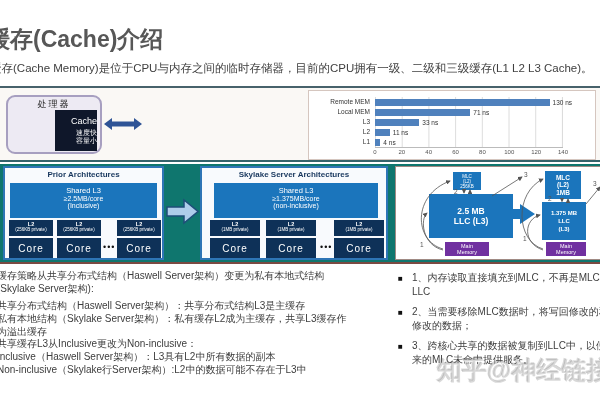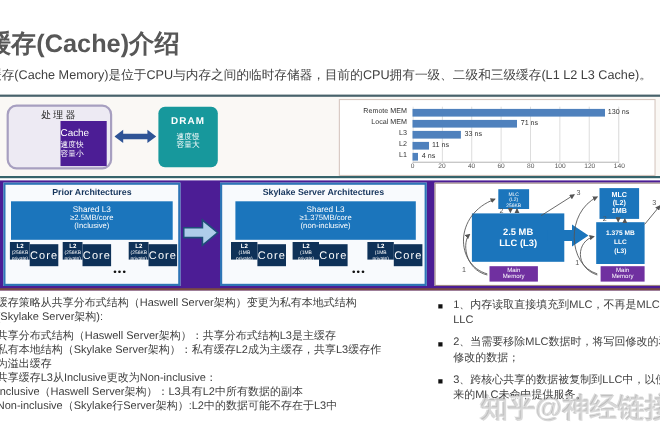--- a/index.html
+++ b/index.html
@@ -15,47 +15,47 @@
   
   .title{left:-13px;top:24px;font-size:23px;font-weight:bold;color:#575757;white-space:nowrap;}
   .subtitle{left:-10px;top:61px;font-size:11.5px;color:#404040;white-space:nowrap;width:640px;}
 
   
   #row1{left:0;top:86px;width:600px;height:76px;background:#faf8f5;
         border-top:2px solid #47626b;border-bottom:2px solid #35636b;box-sizing:border-box;}
   .procbox{left:6px;top:7px;width:96px;height:59px;background:#edeaf3;border:2px solid #a79fc0;border-radius:9px;box-sizing:border-box;}
   .proclabel{left:0;top:1px;width:100%;text-align:center;font-size:9px;color:#222;letter-spacing:2px;}
   .corebox{left:6px;top:15px;width:37px;height:37px;background:#356397;color:#fff;font-size:9px;letter-spacing:1px;}
-  .cachebox{left:47px;top:13px;width:42px;height:41px;background:#4c1d95;color:#fff;text-align:left;font-size:9px;}
+  .cachebox{left:47px;top:13px;width:42px;height:41px;background:#0f172a;color:#fff;text-align:right;font-size:9px;}
   .cachenote{font-size:7px;margin-top:3px;line-height:8px;}
   .drambox{left:144px;top:9px;width:54px;height:55px;background:#17989c;border-radius:6px;color:#fff;text-align:center;}
   .dramtitle{font-size:9px;font-weight:bold;letter-spacing:1px;margin-top:8px;}
   .dramnote{font-size:7px;margin-top:6px;line-height:8px;}
 
   .chart{left:308px;top:2px;width:288px;height:70px;background:#fff;border:1px solid #d5c6bf;box-sizing:border-box;}
   .chart-grid{left:66px;top:6px;right:32px;height:50px;
     background-image:linear-gradient(to right,#dcdcdc 1px,transparent 1px);
     background-size:calc(100%/7) 100%;border-right:1px solid #dcdcdc;}
   .chart-rows{left:66px;top:6px;right:32px;height:50px;}
   .crow{position:relative;height:10px;}
   .clabel{position:absolute;left:-62px;width:57px;top:1px;text-align:right;font-size:6.5px;color:#333;}
   .cbar{position:absolute;left:0;top:1.5px;height:7px;background:#4f81bd;}
   .cval{position:absolute;top:1.5px;font-size:6.5px;color:#333;white-space:nowrap;}
   .chart-xaxis{left:66px;top:56px;right:32px;height:9px;border-top:1px solid #bbb;}
   .ctick{position:absolute;top:1px;transform:translateX(-50%);font-size:6px;color:#555;}
 
   
-  #row2{left:0;top:164px;width:600px;height:100px;background:#4c1d95;border-bottom:2px solid #7a4a42;box-sizing:border-box;}
+  #row2{left:0;top:164px;width:600px;height:100px;background:#0f766e;border-bottom:2px solid #7a4a42;box-sizing:border-box;}
   .archpanel{top:2px;height:94px;border:2px solid #2e75b6;background:#f8fafd;box-sizing:border-box;}
   .archtitle{width:100%;text-align:center;font-size:8px;font-weight:bold;color:#17365d;margin-top:2px;}
   .sharedl3{background:#1b75bc;color:#fff;text-align:center;position:absolute;}
   .sl3a{font-size:7.5px;font-weight:normal;margin-top:3px;}
   .sl3b{font-size:7px;}
   .sl3c{font-size:7px;}
-  .ccol{position:absolute;display:flex;flex-direction:row;}
+  .ccol{position:absolute;display:flex;flex-direction:column;}
   .l2box{background:#0e3158;color:#fff;text-align:center;height:16px;}
   .l2t{font-size:5.5px;font-weight:bold;margin-top:1px;}
   .l2n{font-size:4.5px;}
   .coreb{background:#0e3158;color:#fff;text-align:center;height:20px;margin-top:2px;
          font-size:10px;letter-spacing:1px;display:flex;align-items:center;justify-content:center;}
   .dots{position:absolute;font-size:9px;color:#111;letter-spacing:1px;}
 
   .mlcpanel{left:395px;top:2px;width:210px;height:94px;background:#fff;border:1px solid #a08a84;box-sizing:border-box;}
   .bluebox{position:absolute;background:#1b75bc;color:#fff;text-align:center;display:flex;align-items:center;justify-content:center;}
   .membox{position:absolute;background:#7030a0;color:#fff;text-align:center;font-size:5.5px;line-height:6px;display:flex;align-items:center;justify-content:center;}
@@ -82,25 +82,20 @@
       <div class="abs proclabel">处理器</div>
       <div class="abs cachebox">
         <div style="margin-top:6px;">Cache</div>
         <div class="cachenote pre">速度快
 容量小</div>
       </div>
     </div>
     <svg class="abs" style="left:104px;top:28px;" width="38" height="16">
       <polygon points="0,8 8,2 8,5.5 30,5.5 30,2 38,8 30,14 30,10.5 8,10.5 8,14" fill="#2f5496"></polygon>
     </svg>
-    <div class="abs drambox">
-      <div class="dramtitle">DRAM</div>
-      <div class="dramnote pre">速度慢
-容量大</div>
-    </div>
 
     <div class="abs chart">
       <div class="abs chart-grid"></div>
       <div class="abs chart-rows">
           <div class="crow">
             <span class="clabel">Remote MEM</span>
             <div class="cbar" style="width: 92.8571%; background: rgb(79, 129, 189);"></div>
             <span class="cval" style="left: calc(92.8571% + 3px);">130 ns</span>
           </div>
           <div class="crow">

